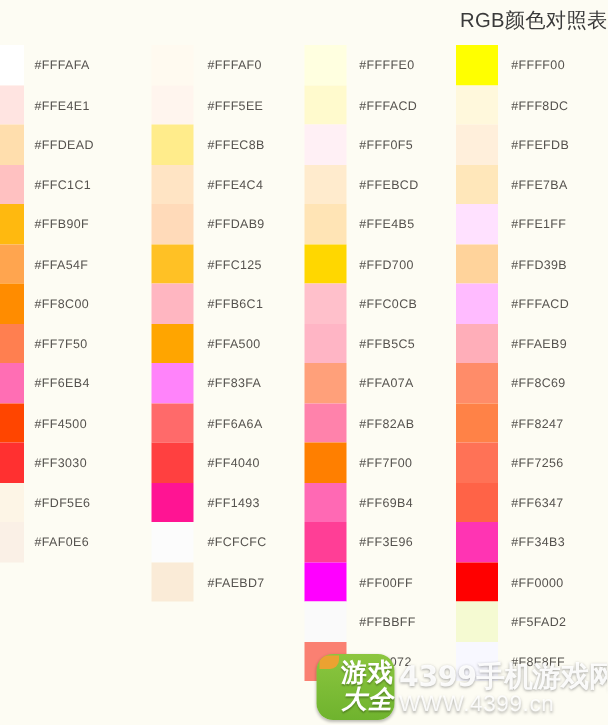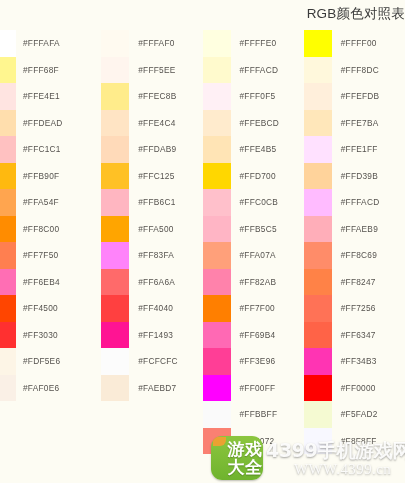--- a/index.html
+++ b/index.html
@@ -112,21 +112,21 @@
     text-align: center;
     color: #ffffff;
     font-weight: bold;
     font-size: 17px;
     line-height: 19px;
     letter-spacing: 0.5px;
     text-shadow: 0 1px 1px rgba(0,0,0,0.25);
     font-family: "DejaVu Sans", sans-serif;
   }
   #wm-logo-line1 { top: 4px; }
-  #wm-logo-line2 { top: 22px; }
+  #wm-logo-line2 { top: 22px; font-style: italic; }
   #wm-text-main {
     position: absolute;
     left: 55px;
     top: 5px;
     font-size: 19px;
     font-weight: bold;
     color: rgba(255,255,255,0.92);
     text-shadow: 0 1px 2px rgba(90,90,90,0.55);
     white-space: nowrap;
     font-family: "DejaVu Sans", sans-serif;
@@ -134,41 +134,36 @@
   }
   #wm-text-sub {
     position: absolute;
     left: 55px;
     top: 28px;
     font-size: 15px;
     font-weight: normal;
     color: rgba(255,255,255,0.88);
     text-shadow: 0 1px 2px rgba(90,90,90,0.5);
     white-space: nowrap;
-    font-family: Liberation Serif, serif;
+    font-family: Liberation Sans, sans-serif;
     letter-spacing: 0.4px;
-    margin-left: 28px;
   }
 </style>
 </head>
 <body>
 
 <div id="page">
 
   <div id="title">RGB颜色对照表</div>
 
   <div id="grid">
       <div class="col col-0">
         <div class="cell">
           <div class="swatch" style="background: rgb(255, 255, 255);"></div>
           <div class="code">#FFFAFA</div>
-        </div>
-        <div class="cell">
-          <div class="swatch" style="background: rgb(255, 246, 143);"></div>
-          <div class="code">#FFF68F</div>
         </div>
         <div class="cell">
           <div class="swatch" style="background: rgb(255, 228, 225);"></div>
           <div class="code">#FFE4E1</div>
         </div>
         <div class="cell">
           <div class="swatch" style="background: rgb(255, 222, 173);"></div>
           <div class="code">#FFDEAD</div>
         </div>
         <div class="cell">

